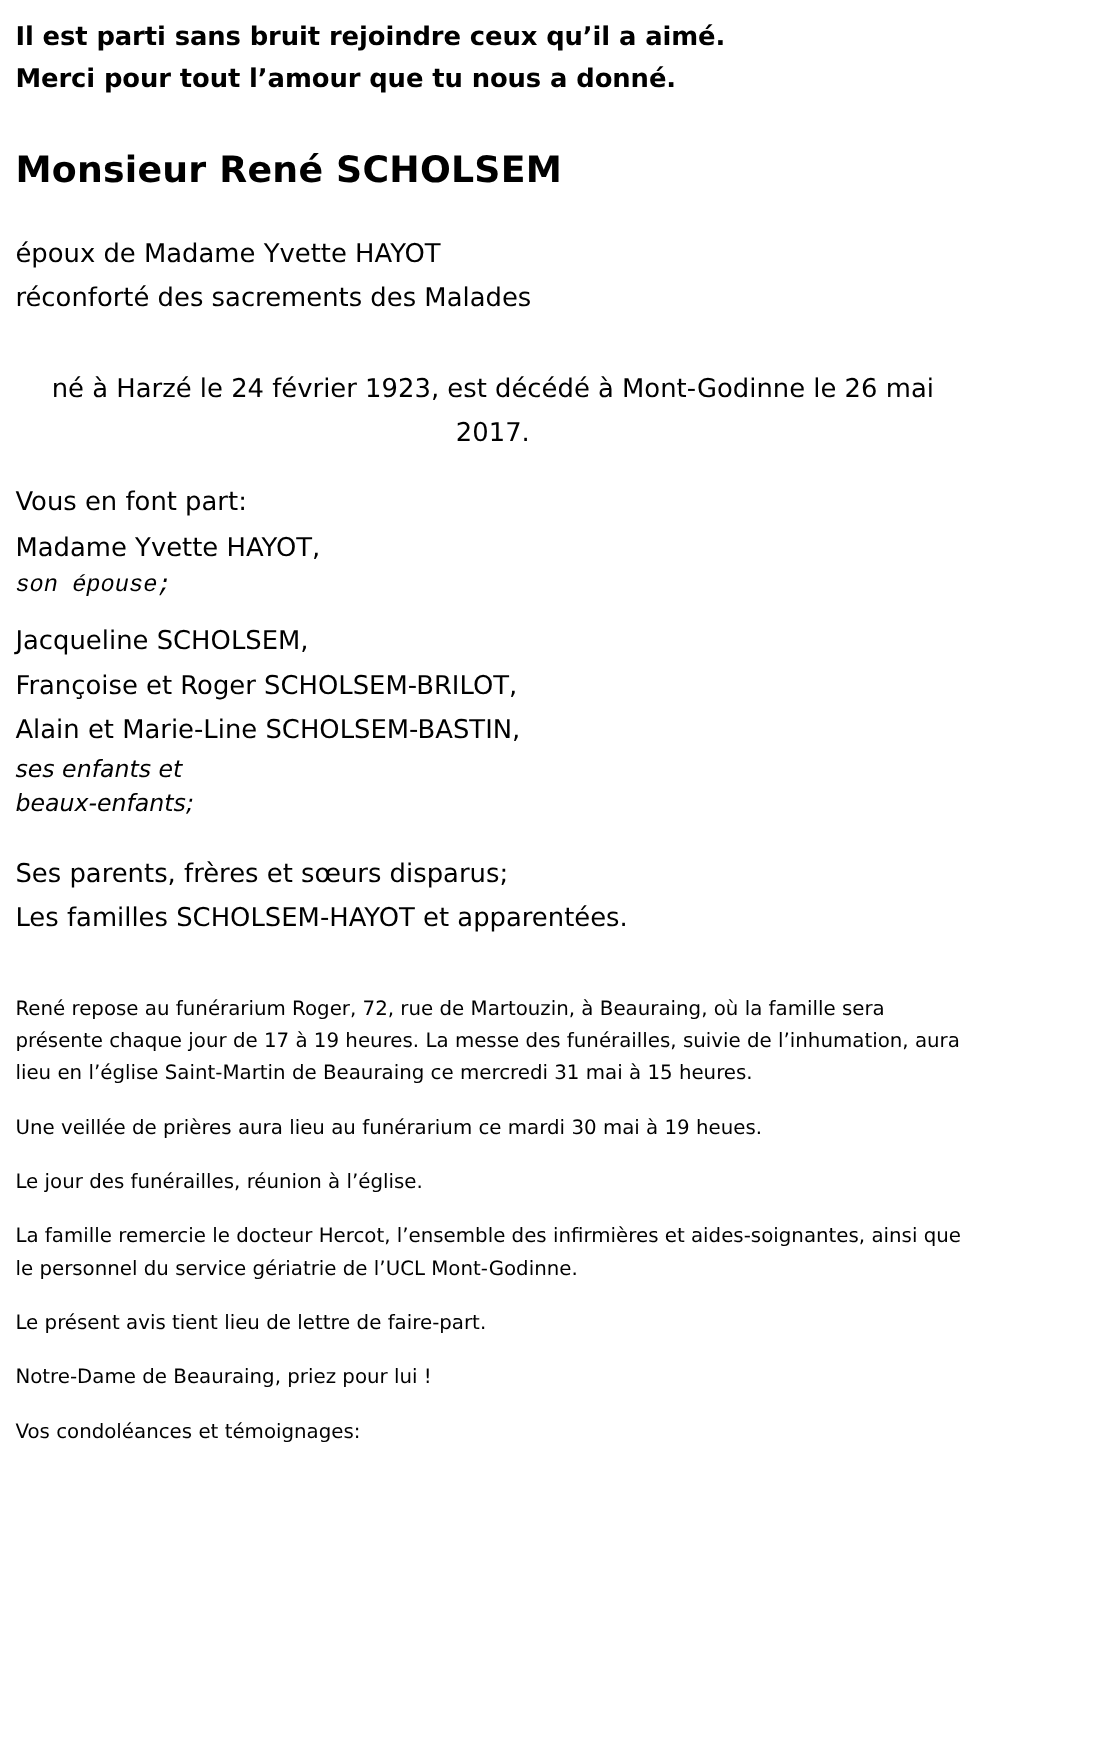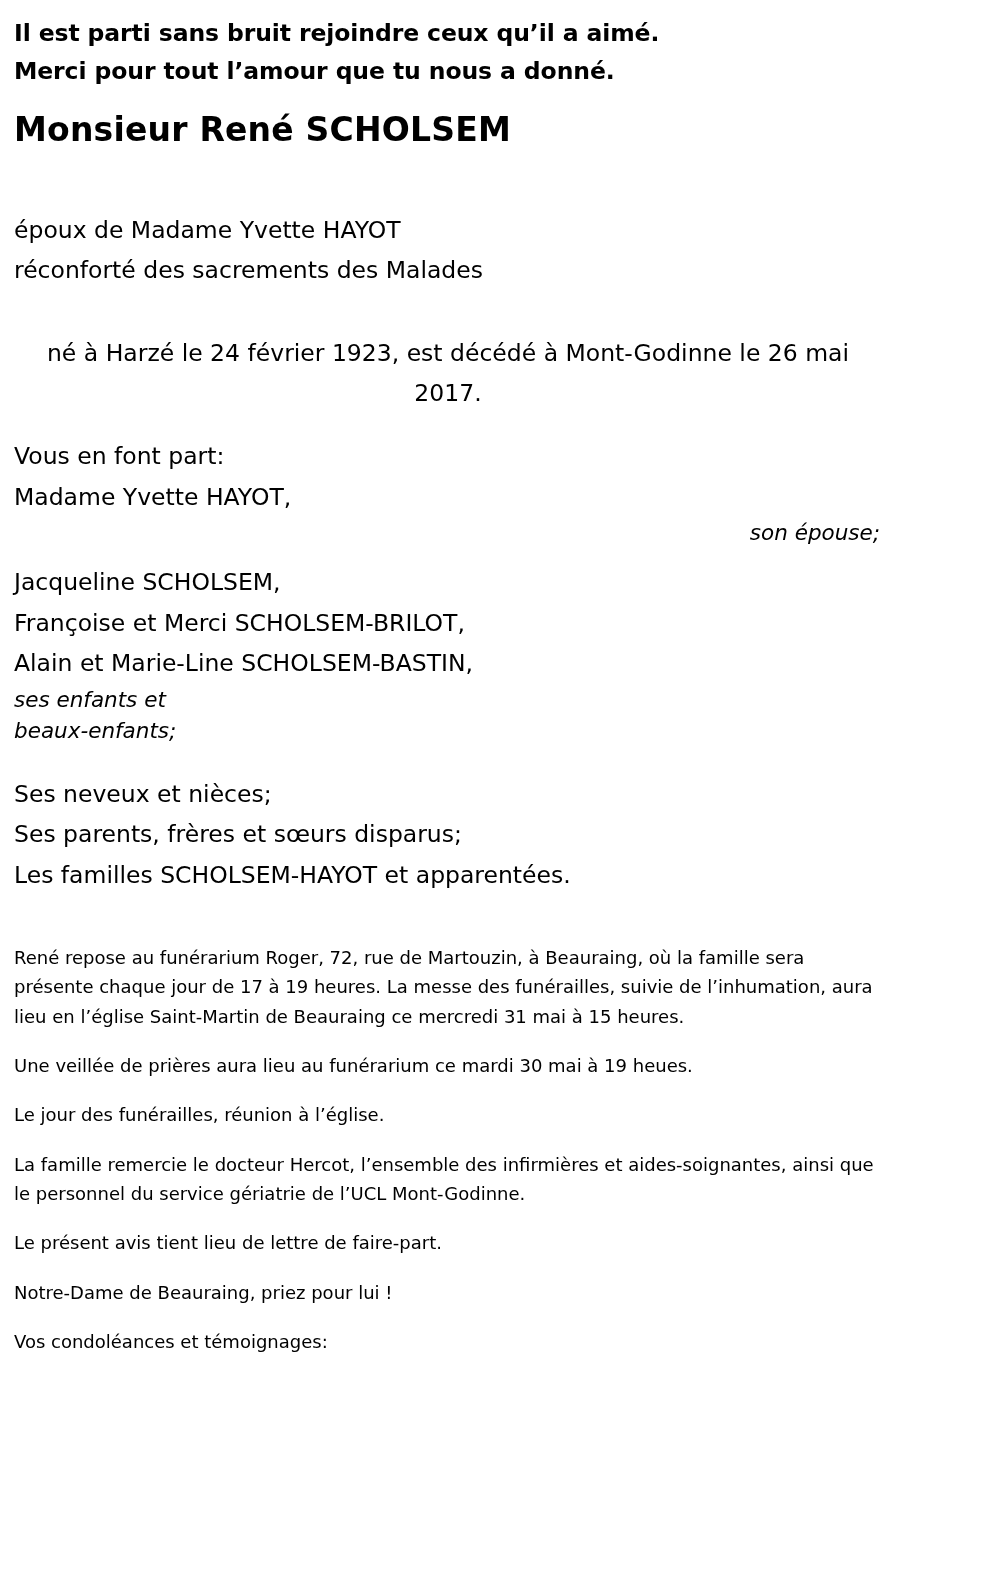--- a/index.html
+++ b/index.html
@@ -26,49 +26,49 @@
     line-height: 1.62;
     letter-spacing: -0.1px;
   }
   .epitaph-line {
     display: block;
   }
   .deceased-name {
     font-size: 33px;
     font-weight: bold;
     letter-spacing: 0.2px;
-    margin-top: 20px;
+    margin-top: 44px;
     margin-bottom: 0;
     line-height: 1.2;
   }
   .block {
     font-size: 23.5px;
     line-height: 1.72;
   }
   .spouse-block {
-    margin-top: 60px;
+    margin-top: 36px;
   }
   .birth-block {
     margin-top: 42px;
     text-align: center;
   }
   .announce-block {
     margin-top: 23px;
   }
   .line {
     display: block;
     white-space: pre-wrap;
   }
   .relation {
     display: block;
-    text-align: right;
     font-style: italic;
     font-size: 21.5px;
     line-height: 1.45;
     padding-right: 2px;
+    font-family: Liberation Mono, monospace;
   }
   .relation-multi {
     display: block;
     text-align: left;
     font-style: italic;
     font-size: 21.5px;
     line-height: 1.45;
     padding-right: 2px;
   }
   .gap-sm { height: 14px; }
@@ -109,33 +109,32 @@
 
     <div>
       <span class="line">Madame Yvette HAYOT,</span>
       <span class="relation">son épouse;</span>
     </div>
 
     <div class="gap-sm"></div>
 
     <div>
       <span class="line">Jacqueline SCHOLSEM,</span>
-      <span class="line">Françoise et Merci SCHOLSEM-BRILOT,</span>
+      <span class="line">Françoise et Roger SCHOLSEM-BRILOT,</span>
       <span class="line">Alain et Marie-Line SCHOLSEM-BASTIN,</span>
       <span class="relation-multi">ses enfants et</span>
       <span class="relation-multi">beaux-enfants;</span>
     </div>
 
     <div class="gap-sm"></div>
 
 
     <div class="gap-sm"></div>
 
     <div>
-      <span class="line">Ses neveux et nièces;</span>
       <span class="line">Ses parents, frères et sœurs disparus;</span>
       <span class="line">Les familles SCHOLSEM-HAYOT et apparentées.</span>
     </div>
   </div>
 
   <div class="paragraphs">
     <p class="para">René repose au funérarium Roger, 72, rue de Martouzin, à Beauraing, où la famille sera présente chaque jour de 17 à 19 heures. La messe des funérailles, suivie de l’inhumation, aura lieu en l’église Saint-Martin de Beauraing ce mercredi 31 mai à 15 heures.</p>
     <p class="para">Une veillée de prières aura lieu au funérarium ce mardi 30 mai à 19 heues.</p>
     <p class="para">Le jour des funérailles, réunion à l’église.</p>
     <p class="para">La famille remercie le docteur Hercot, l’ensemble des infirmières et aides-soignantes, ainsi que le personnel du service gériatrie de l’UCL Mont-Godinne.</p>

